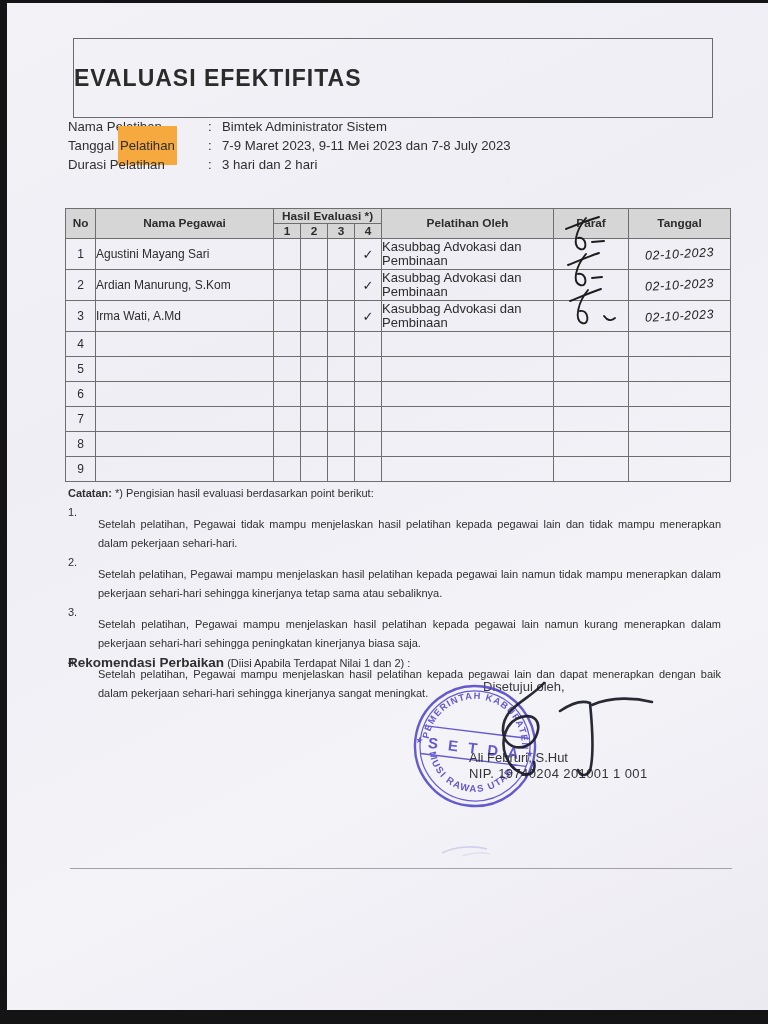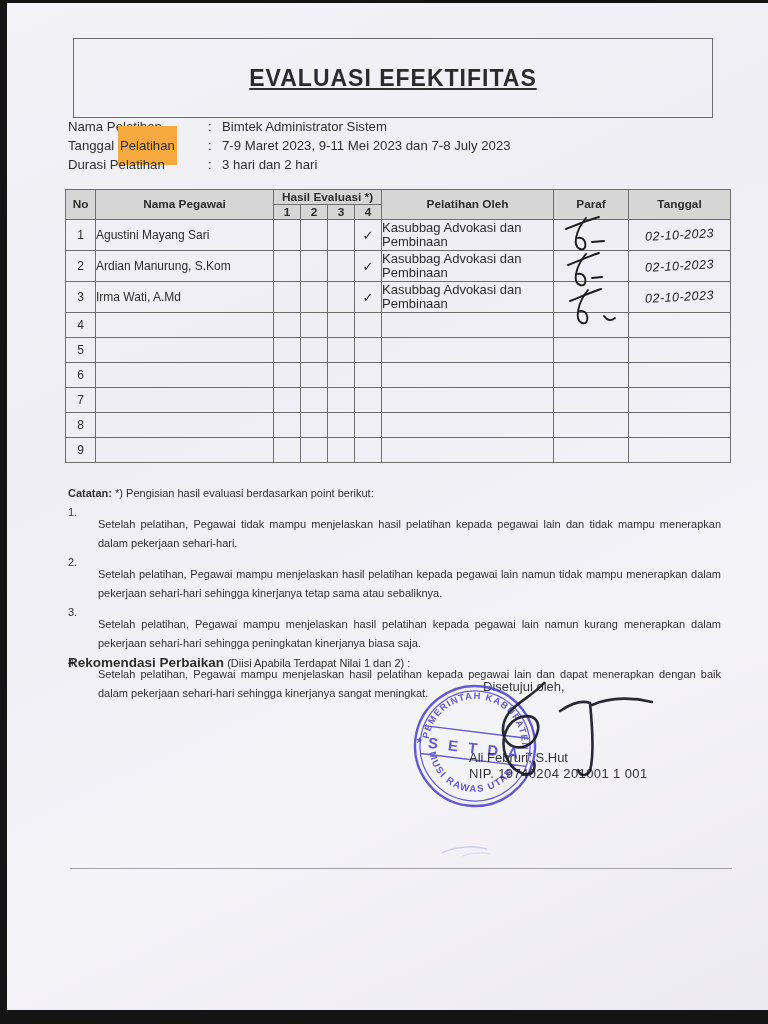--- a/index.html
+++ b/index.html
@@ -8,32 +8,32 @@
     font-family:"Liberation Sans","DejaVu Sans",sans-serif;color:#2f2f2f;
     position:relative;
   }
   .page{
     position:absolute;left:7px;top:3px;width:761px;height:1007px;
     background:linear-gradient(155deg,#f3f2f7 0%,#efeef4 35%,#f4f3f8 70%,#eceaf1 100%);
   }
   
   .title-box{
     position:absolute;left:66px;top:35px;width:638px;height:78px;
-    border:1.6px solid #6a6a6f;display:flex;align-items:center;justify-content:center;text-decoration:underline;
+    border:1.6px solid #6a6a6f;display:flex;align-items:center;justify-content:flex-start;
   }
   .title-text{font-size:23px;font-weight:bold;letter-spacing:1px;color:#2b2b2b;}
   
   .meta{position:absolute;left:61px;top:114px;width:600px;font-size:13.2px;}
   .meta-row{display:flex;line-height:19px;align-items:center;}
   .meta-label{width:140px;flex:0 0 140px;}
   .meta-colon{width:14px;flex:0 0 14px;}
   .hl{background:#f5a93e;padding:12px 2px;}
   
   table.eval{
-    position:absolute;left:58px;top:186px;width:665px;
+    position:absolute;left:58px;top:205px;width:665px;
     border-collapse:collapse;table-layout:fixed;
     font-size:12px;color:#2c2c2c;
   }
   table.eval th,table.eval td{border:1px solid #6e6e6e;padding:0;overflow:hidden;}
   table.eval{border:1.5px solid #4f4f4f;}
   table.eval thead th{background:#d6d6d6;font-weight:bold;font-size:11.8px;height:14px;line-height:13px;text-align:center;}
   td.cell-no{text-align:center;}
   td.cell-nama{padding-left:7px;text-align:left;margin-left:22px;}
   td.cell-check{text-align:center;font-size:13px;color:#262626;}
   td.cell-dievaluasi{padding:1px 4px 1px 5px;line-height:14px;font-size:13px;text-align:left;}

